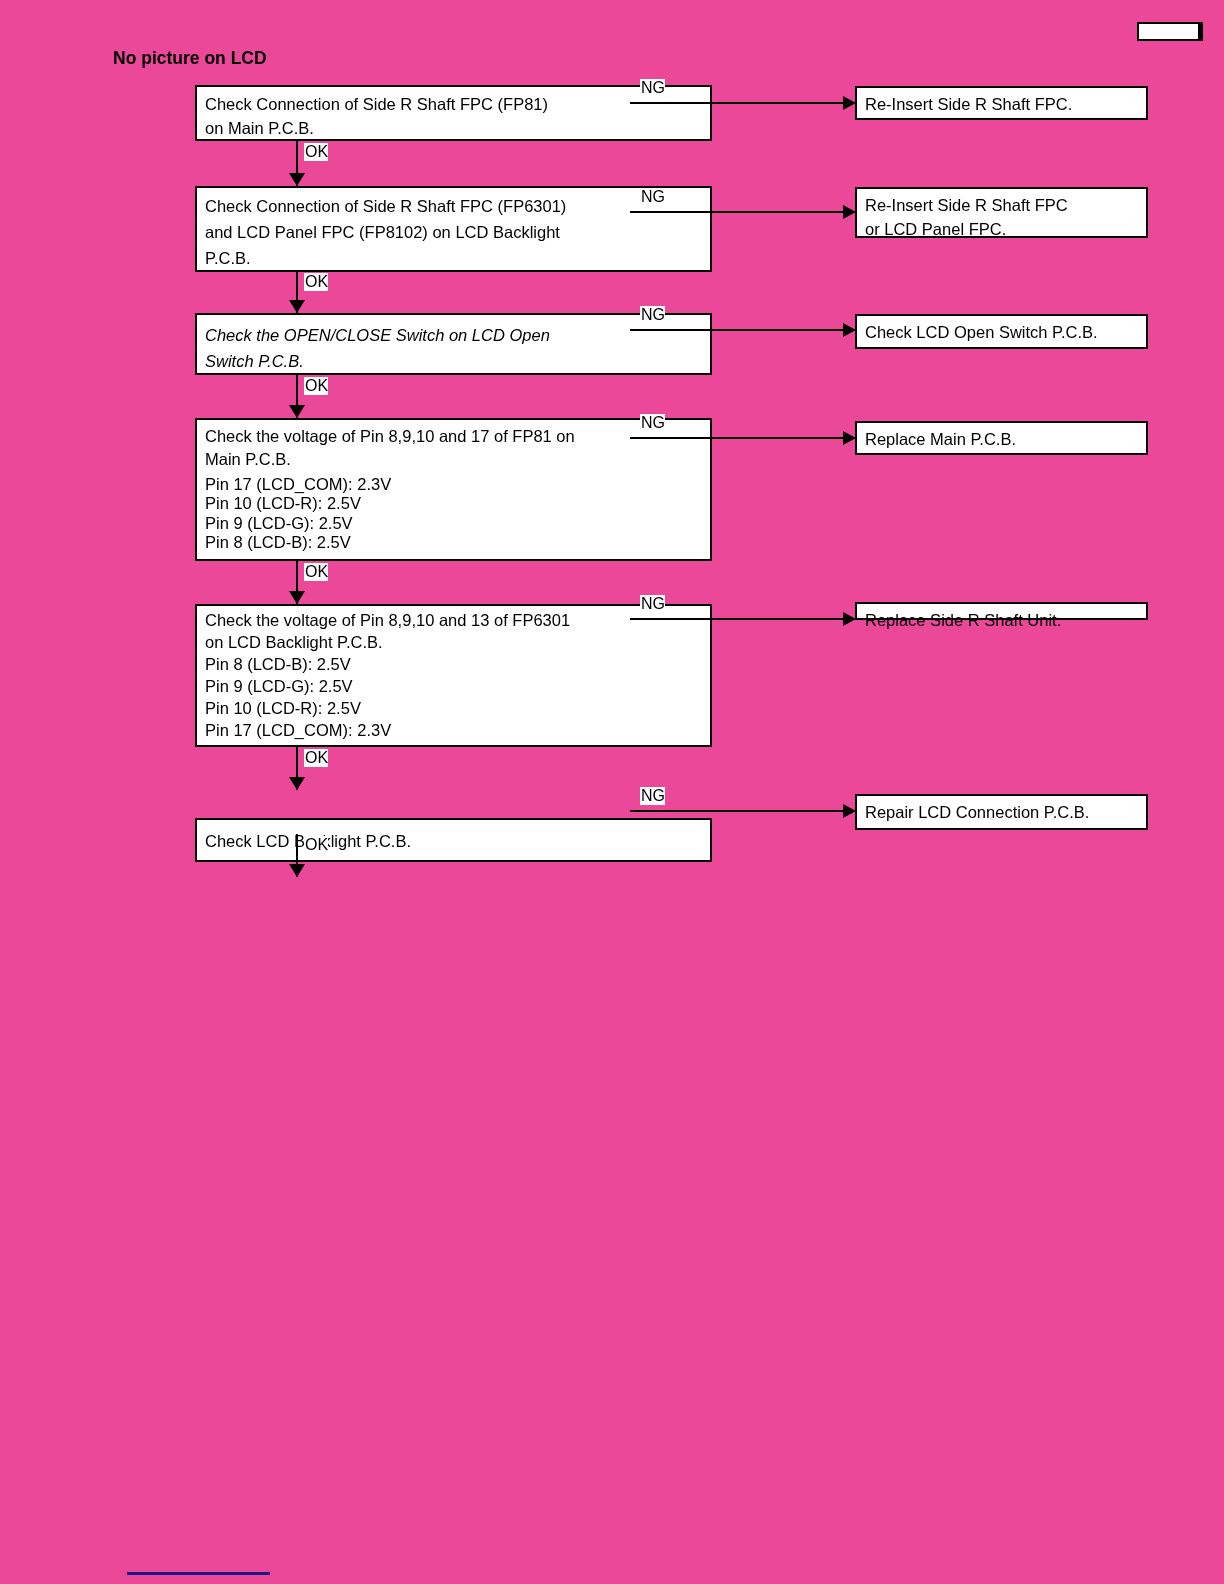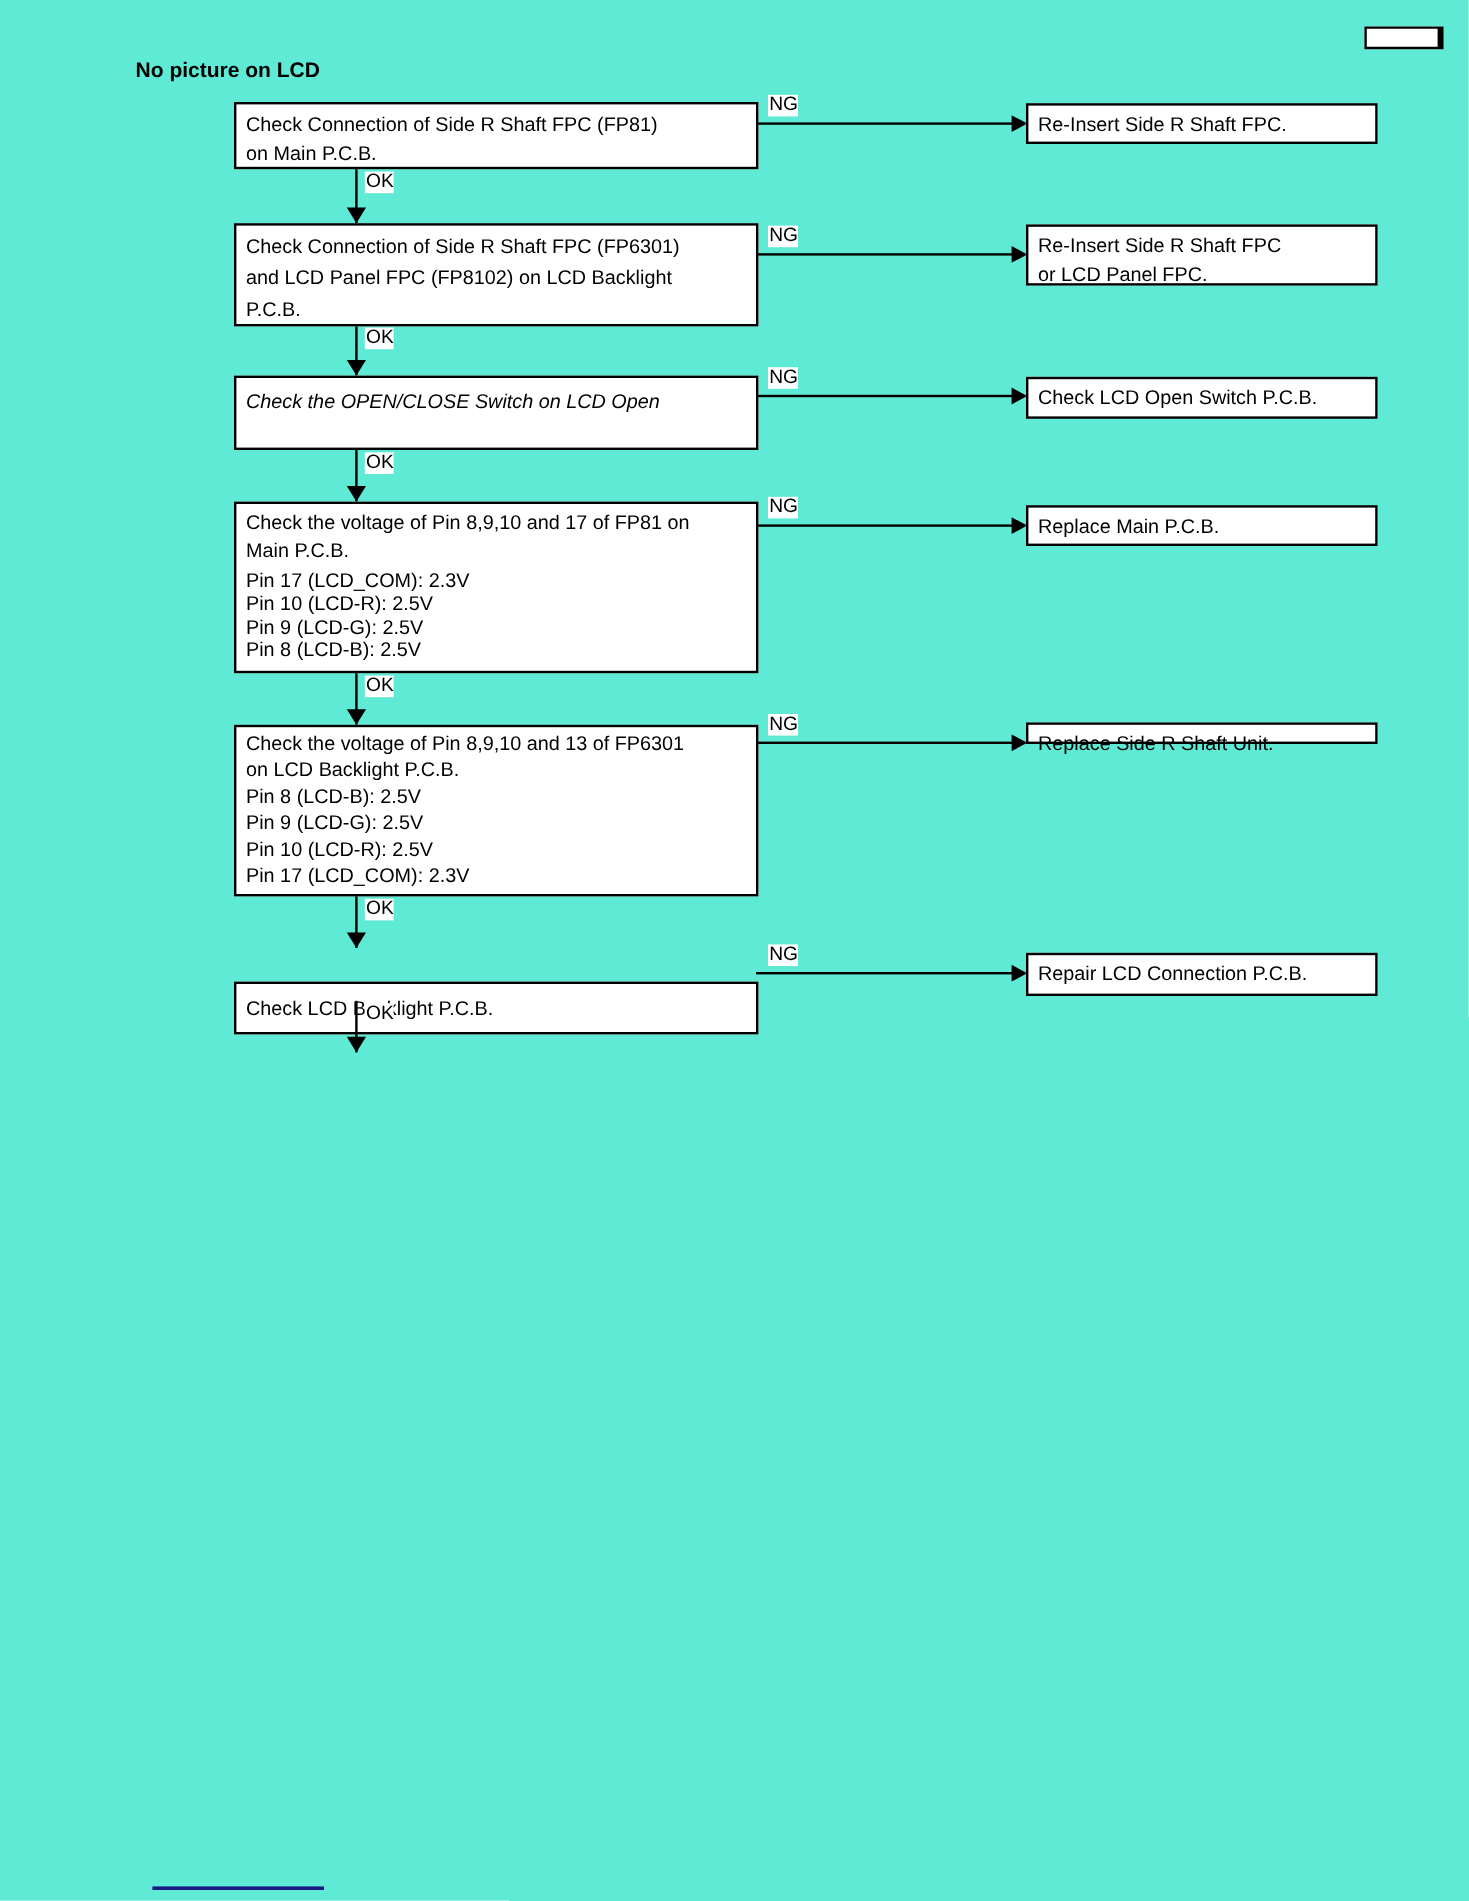--- a/index.html
+++ b/index.html
@@ -1,21 +1,21 @@
 <!DOCTYPE html>
 <html><head>
 <meta charset="utf-8">
 <style>
   * { margin: 0; padding: 0; box-sizing: border-box; }
   html, body { background: #ffffff; }
   #page {
     position: relative;
     width: 1224px;
     height: 1584px;
-    background: #5eead4;
+    background: #ec4899;
     font-family: "Liberation Sans", "DejaVu Sans", sans-serif;
     color: #000000;
     overflow: hidden;
   }
   .title {
     position: absolute;
     left: 113px; top: 48px;
     font-size: 17.5px;
     font-weight: bold;
     white-space: nowrap;
@@ -29,21 +29,21 @@
     background: #fff;
   }
   .box {
     position: absolute;
     background: #fff;
     border: 2px solid #000;
     font-size: 16.5px;
     padding: 5px 8px 0 8px;
   }
   .box .ln { white-space: nowrap; line-height: 25px; }
-  .box.check { left: 195px; width: 437px; }
+  .box.check { left: 195px; width: 517px; }
   .box.action { left: 855px; width: 293px; padding-top: 4px; }
   .box.action .ln { line-height: 24px; }
   .b1 { top: 85px;  height: 56px;  }
   .b1 .ln { line-height: 24px; }
   .b2 { top: 186px; height: 86px;  }
   .b2 .ln { line-height: 26px; }
   .b3 { top: 313px; height: 62px;  padding-top: 7px; font-style: italic; }
   .b3 .ln { line-height: 26px; }
   .b4 { top: 418px; height: 143px; }
   .b4 .ln { line-height: 22.5px; }
@@ -133,20 +133,21 @@
   <div class="box action r2">
     <div class="ln">Re-Insert Side R Shaft FPC</div>
     <div class="ln">or LCD Panel FPC.</div>
   </div>
   <div class="vline" style="top:272px;height:41px"></div>
   <div class="arrow-down" style="top:300px"></div>
   <div class="lbl ok" style="top:273px">OK</div>
 
   <div class="box check b3">
     <div class="ln">Check the OPEN/CLOSE Switch on LCD Open</div>
+    <div class="ln">Switch P.C.B.</div>
   </div>
   <div class="hline" style="top:329px"></div>
   <div class="arrow-right" style="top:323px"></div>
   <div class="lbl ng" style="top:306px">NG</div>
   <div class="box action r3">
     <div class="ln">Check LCD Open Switch P.C.B.</div>
   </div>
   <div class="vline" style="top:375px;height:43px"></div>
   <div class="arrow-down" style="top:405px"></div>
   <div class="lbl ok" style="top:377px">OK</div>

